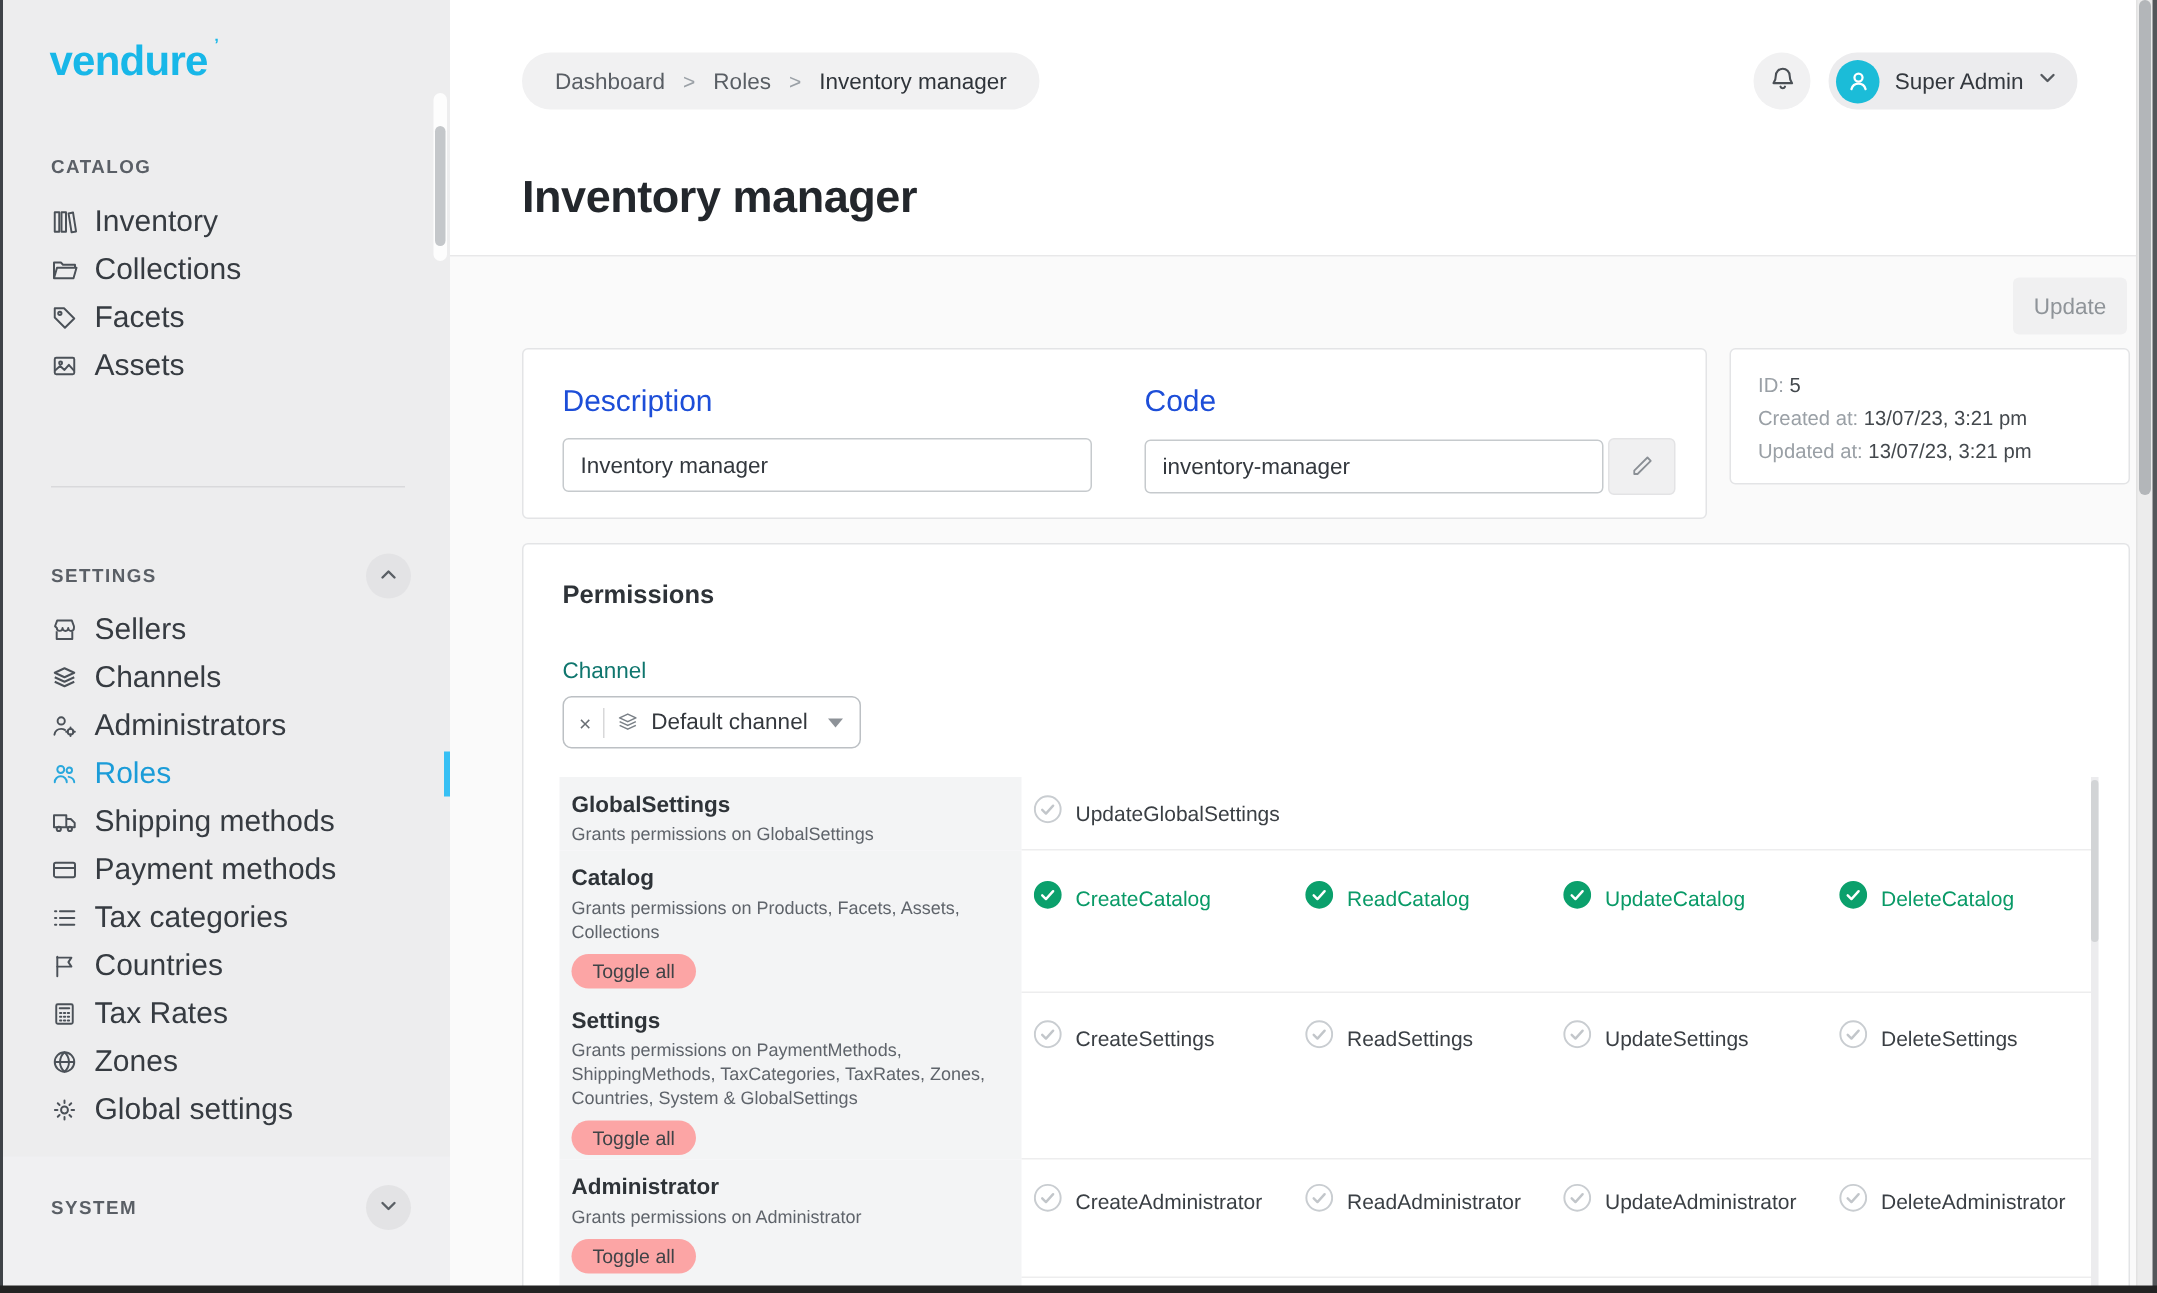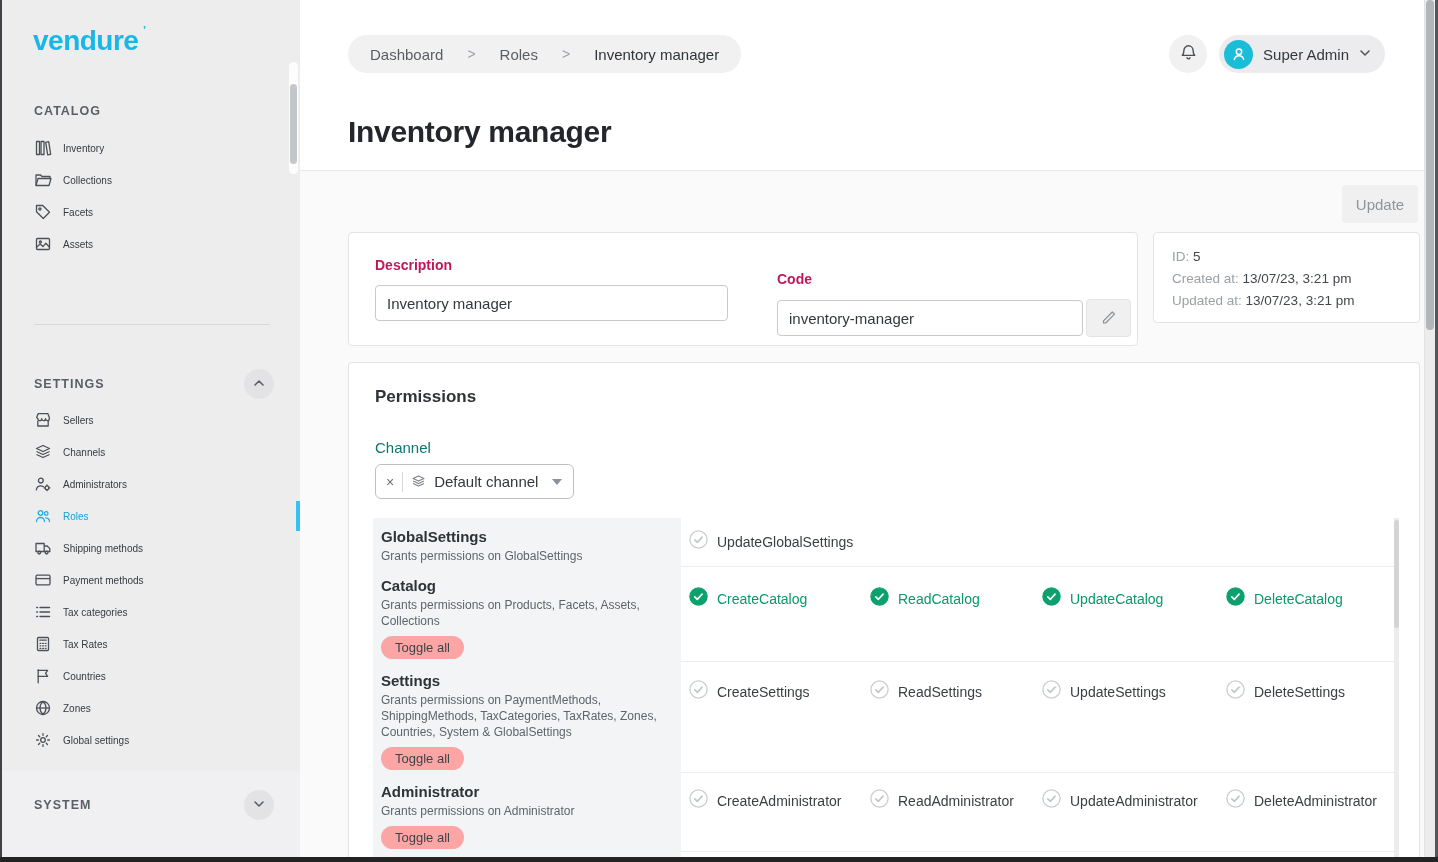--- a/index.html
+++ b/index.html
@@ -17,38 +17,38 @@
 
   
   .sidebar { position:absolute; left:2px; top:0; bottom:5px; width:298px; background:#ededee; overflow:hidden; }
   .logo { position:absolute; left:31px; top:25px; font-size:28px; font-weight:700; letter-spacing:-0.5px; color:#18b7e8; }
   .logo .tm { position:absolute; top:-1px; right:-7px; font-size:11px; font-weight:700; }
   .nav-heading { position:absolute; left:32px; font-size:12.5px; font-weight:600; letter-spacing:1px; color:#5a5f66; }
   .nav-items { position:absolute; left:0; right:0; }
   .nav-item { position:relative; height:32px; display:flex; align-items:center; gap:11px; padding-left:32px; cursor:pointer; }
   .nav-item .nav-icon { width:18px; height:18px; color:#4b5158; display:flex; align-items:center; }
   .nav-item .nav-icon svg { width:18px; height:18px; }
-  .nav-label { font-size:10px; color:#363b41; }
+  .nav-label { font-size:20px; color:#363b41; }
   .nav-item.active .nav-label { color:#1b9cd8; }
   .nav-item.active .nav-icon { color:#29a8dd; }
   .nav-item.active::after { content:""; position:absolute; right:0; top:1px; bottom:1px; width:4px; background:#37c0f4; }
   .side-divider { position:absolute; left:32px; right:30px; height:1px; background:#d9d9db; }
   .collapse-btn { position:absolute; right:26px; width:30px; height:30px; border-radius:50%; background:#e3e3e5; border:none; display:flex; align-items:center; justify-content:center; color:#5a5f65; cursor:pointer; }
   .collapse-btn svg { width:12px; height:12px; }
   .system-zone { position:absolute; left:0; right:0; top:771px; bottom:0; background:#f0f0f2; }
   
   .side-scroll { position:absolute; right:2px; top:62px; width:9px; height:112px; background:#fdfdfd; border-radius:5px; }
   .side-scroll .thumb { position:absolute; left:1px; right:1px; top:22px; height:80px; background:#c4c7ca; border-radius:4px; }
 
   
   .main { position:absolute; left:300px; right:14px; top:0; bottom:5px; background:#fff; }
   .content-bg { position:absolute; left:0; right:0; top:171px; bottom:0; background:#fafafa; }
   .header-divider { position:absolute; left:0; right:0; top:170px; height:1px; background:#e8e8e9; }
 
-  .breadcrumb { position:absolute; left:48px; top:35px; height:38px; display:inline-flex; align-items:center; gap:24px; padding:0 22px; background:#f1f1f2; border-radius:19px; font-size:15px; }
+  .breadcrumb { position:absolute; left:48px; top:35px; height:38px; display:inline-flex; align-items:center; gap:12px; padding:0 22px; background:#f1f1f2; border-radius:19px; font-size:15px; }
   .crumb-link { color:#595e64; cursor:pointer; }
   .crumb-sep { color:#9aa0a6; font-size:14px; }
   .crumb-current { color:#2f343a; }
 
   .header-right { position:absolute; right:39px; top:35px; display:flex; align-items:center; gap:12px; }
   .bell-btn { width:38px; height:38px; border-radius:50%; background:#f1f1f2; border:none; display:flex; align-items:center; justify-content:center; color:#4a4f55; cursor:pointer; }
   .bell-btn svg { width:19px; height:19px; }
   .user-pill { height:38px; display:flex; align-items:center; gap:10px; background:#ececee; border-radius:19px; padding:0 14px 0 5px; cursor:pointer; }
   .avatar { width:29px; height:29px; border-radius:50%; background:#1bbcd8; display:flex; align-items:center; justify-content:center; }
   .avatar svg { width:18px; height:18px; }
@@ -57,22 +57,22 @@
   .user-caret svg { width:12px; height:12px; }
 
   .page-title { position:absolute; left:48px; top:115px; font-size:30px; font-weight:700; letter-spacing:-0.3px; color:#23272c; }
 
   .update-btn { position:absolute; right:6px; top:185px; width:76px; height:38px; background:#f0f0f1; border:none; border-radius:4px; font-size:15px; color:#8f9499; font-family:inherit; cursor:default; }
 
   .card { position:absolute; background:#fff; border:1px solid #e3e4e6; border-radius:4px; }
   .card-form { left:48px; top:232px; width:790px; height:114px; }
   .field { position:absolute; top:24px; }
   .field-desc { left:26px; }
-  .field-code { left:428px; display:block;margin-top:14px; }
-  .field-label { font-size:14px; color:#be185d; margin-bottom:12px;font-weight:bold; }
+  .field-code { left:414px; display:block; }
+  .field-label { font-size:20px; color:#1d4ed8; margin-bottom:12px; }
   .text-input { height:36px; border:1px solid #c6cacd; border-radius:4px; padding:0 11px; font-size:15px; color:#33383e; font-family:inherit; background:#fff; }
   .input-desc { width:353px; }
   .input-code { width:306px; }
   .code-row { display:flex; align-items:center; }
   .edit-btn { width:45px; height:38px; margin-left:3px; background:#f0f0f1; border:1px solid #e3e3e5; border-radius:4px; display:flex; align-items:center; justify-content:center; color:#8a8f95; cursor:pointer; }
   .edit-btn svg { width:16px; height:16px; }
 
   .card-meta { left:853px; top:232px; width:267px; height:91px; padding:13px 18px; }
   .meta-row { font-size:13.5px; line-height:22px; }
   .meta-label { color:#9aa0a6; }
@@ -242,35 +242,35 @@
           <svg viewBox="0 0 18 18" fill="none" stroke="currentColor" stroke-width="1.4" stroke-linecap="round">
             <path d="M6 4.5h9.5M6 9h9.5M6 13.5h9.5"></path>
             <path d="M2.7 4.5h.8M2.7 9h.8M2.7 13.5h.8"></path>
           </svg>
         </span>
         <span class="nav-label">Tax categories</span>
       </div>
       <div class="nav-item">
         <span class="nav-icon">
           <svg viewBox="0 0 18 18" fill="none" stroke="currentColor" stroke-width="1.3" stroke-linecap="round" stroke-linejoin="round">
+            <path d="M4.2 15.8V2.8"></path>
+            <path d="M4.2 3.4h9.4l-2 3 2 3H4.2"></path>
+          </svg>
+        </span>
+        <span class="nav-label">Countries</span>
+      </div>
+      <div class="nav-item">
+        <span class="nav-icon">
+          <svg viewBox="0 0 18 18" fill="none" stroke="currentColor" stroke-width="1.3" stroke-linecap="round" stroke-linejoin="round">
             <rect x="3.5" y="2.5" width="11" height="13" rx="1"></rect>
             <path d="M5.8 5.2h6.4"></path>
             <path d="M6 8.3h.9M8.6 8.3h.9M11.2 8.3h.9M6 10.8h.9M8.6 10.8h.9M11.2 10.8h.9M6 13.3h.9M8.6 13.3h.9M11.2 13.3h.9"></path>
           </svg>
         </span>
         <span class="nav-label">Tax Rates</span>
-      </div>
-      <div class="nav-item">
-        <span class="nav-icon">
-          <svg viewBox="0 0 18 18" fill="none" stroke="currentColor" stroke-width="1.3" stroke-linecap="round" stroke-linejoin="round">
-            <path d="M4.2 15.8V2.8"></path>
-            <path d="M4.2 3.4h9.4l-2 3 2 3H4.2"></path>
-          </svg>
-        </span>
-        <span class="nav-label">Countries</span>
       </div>
       <div class="nav-item">
         <span class="nav-icon">
           <svg viewBox="0 0 18 18" fill="none" stroke="currentColor" stroke-width="1.3" stroke-linejoin="round">
             <circle cx="9" cy="9" r="6.5"></circle>
             <path d="M2.5 9h13"></path>
             <path d="M9 2.5c2 1.8 3 4 3 6.5s-1 4.7-3 6.5c-2-1.8-3-4-3-6.5s1-4.7 3-6.5z"></path>
           </svg>
         </span>
         <span class="nav-label">Zones</span>

